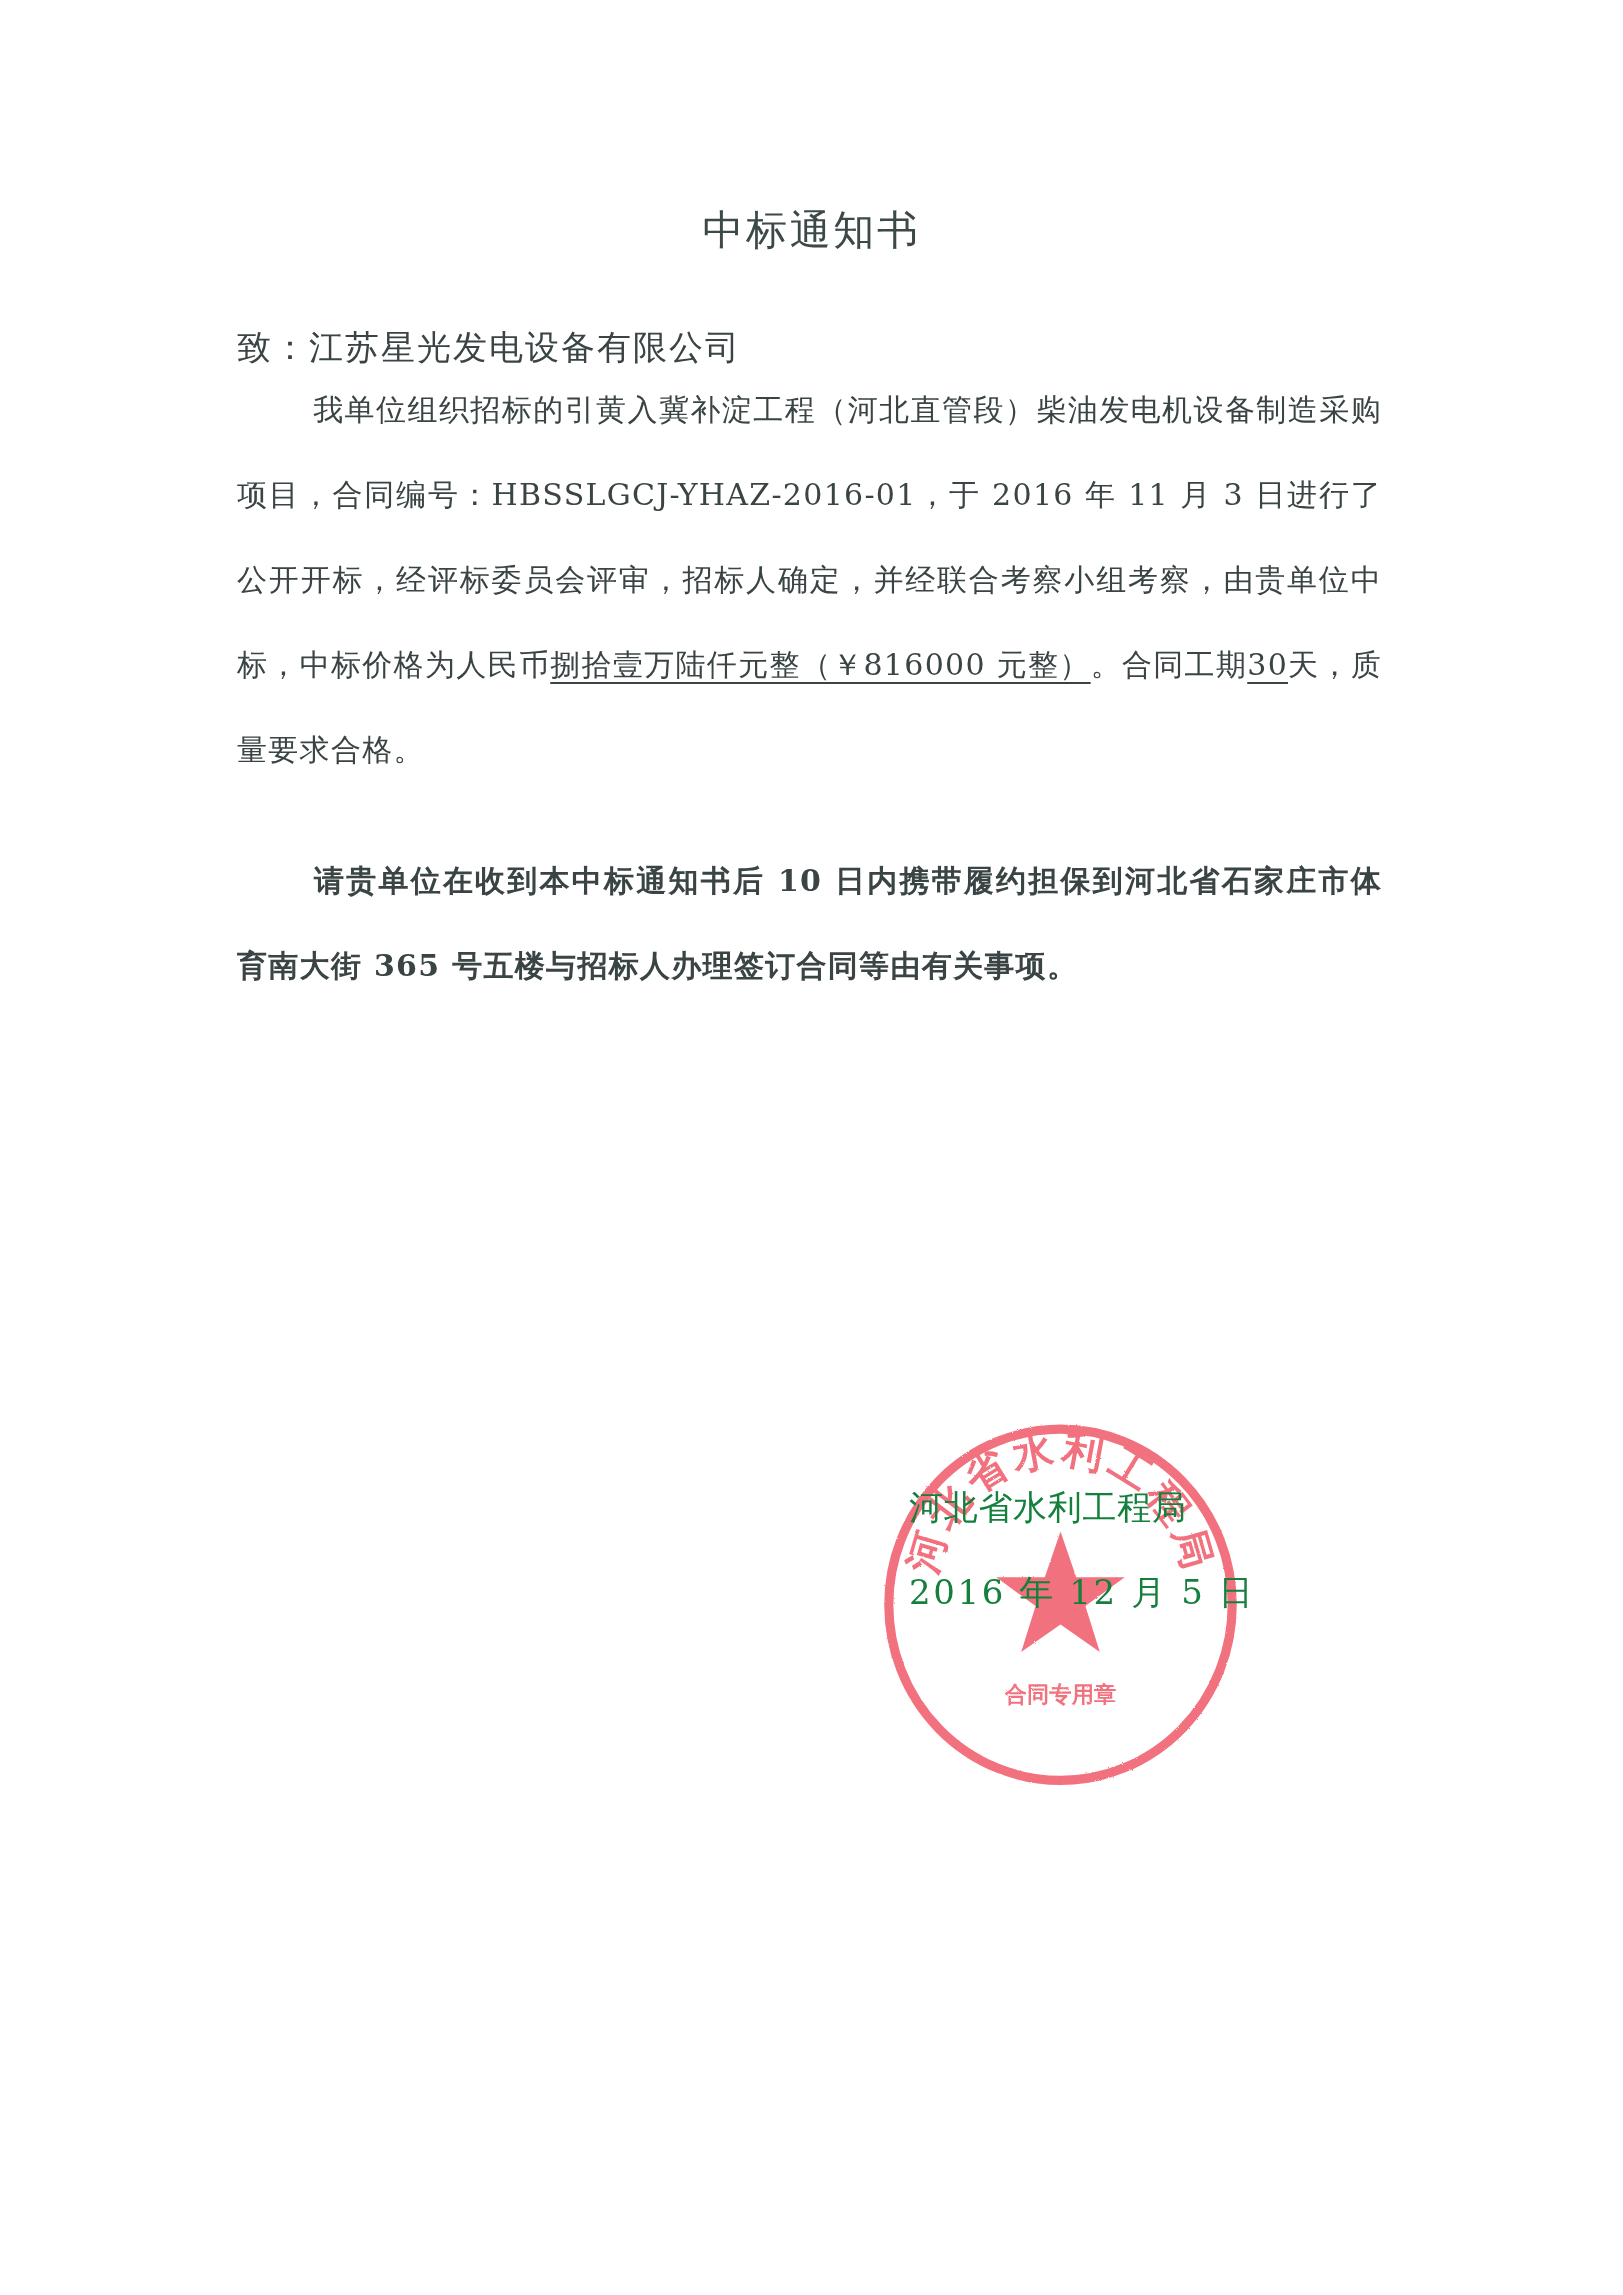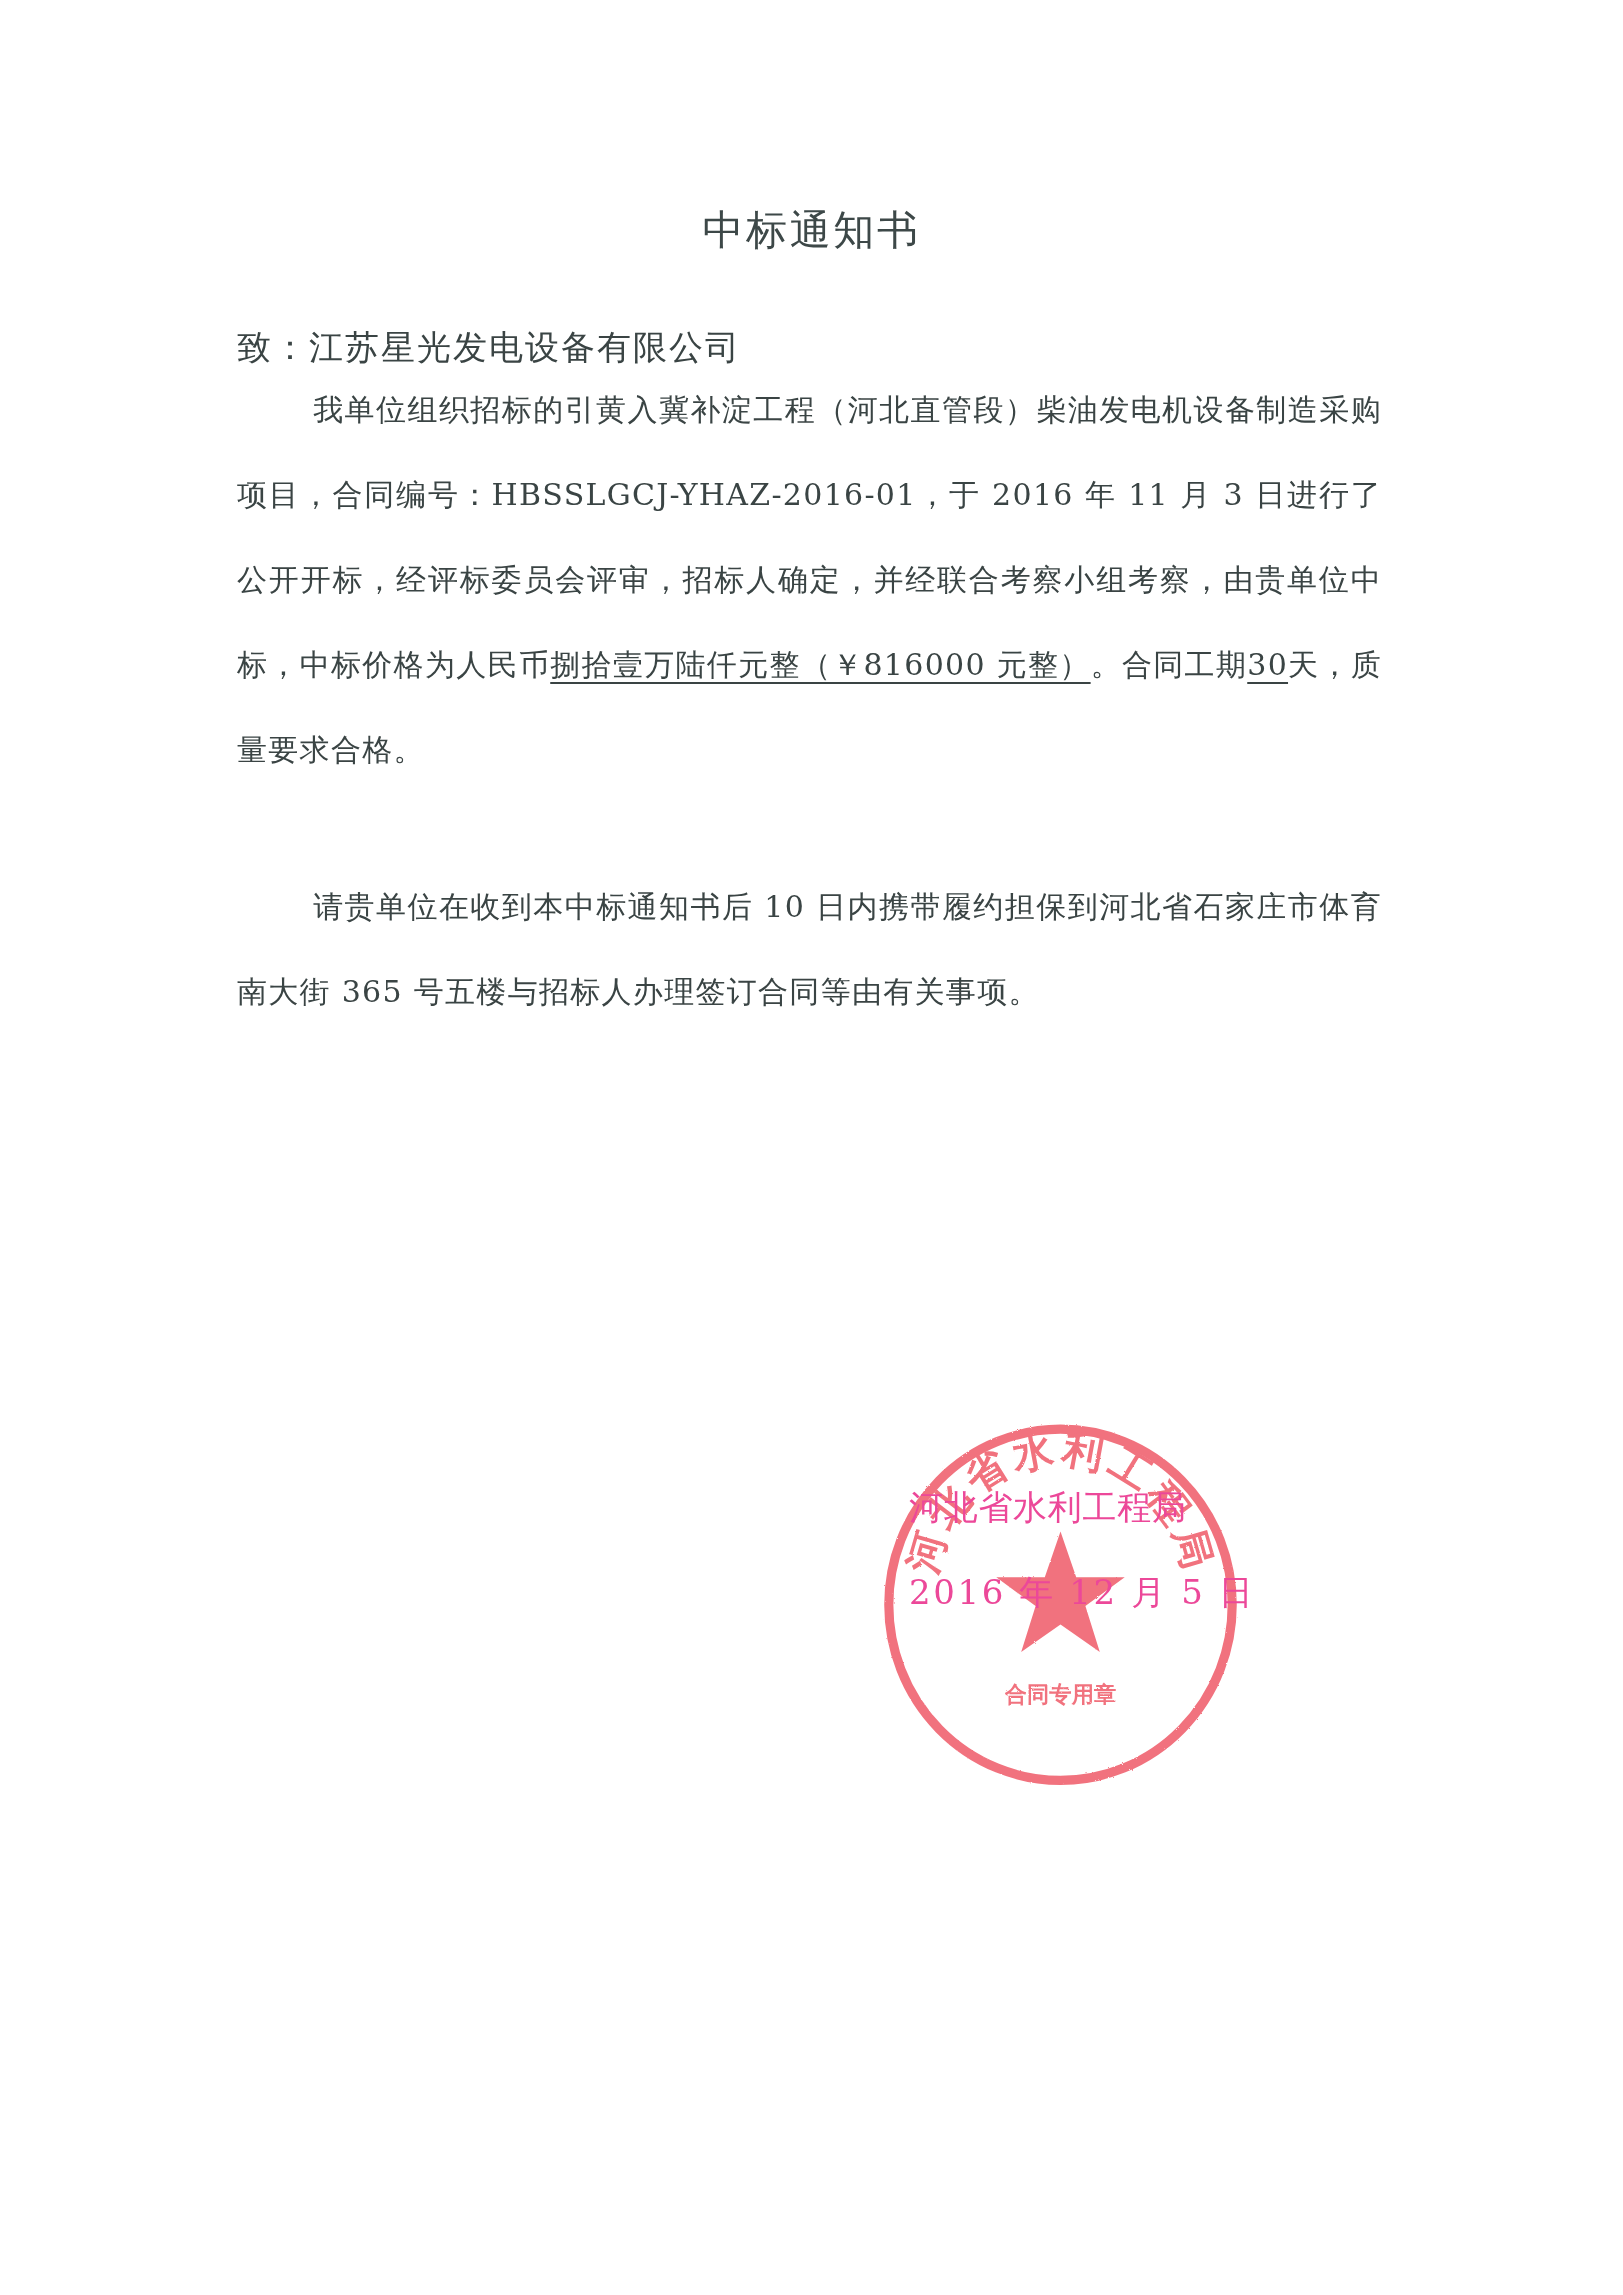--- a/index.html
+++ b/index.html
@@ -6,23 +6,23 @@
   body { width: 1623px; height: 2295px; position: relative; overflow: hidden;
          font-family: "DejaVu Serif", "Liberation Serif", serif; color: #3a4444; }
   .page { position: absolute; left: 0; top: 0; width: 1623px; height: 2295px; background: #fff; }
   .title { position: absolute; left: 0; width: 1623px; top: 203px; text-align: center;
            font-size: 41px; letter-spacing: 2.6px; color: #3d4848; }
   .salutation { position: absolute; left: 237px; top: 296px; font-size: 34px; letter-spacing: 2px; margin-top: 29px; }
   .para { position: absolute; left: 237px; width: 1145px; font-size: 30px; line-height: 85px;
           text-align: justify; letter-spacing: 1.3px; }
   .para .indent { display: inline-block; width: 76px; }
   .p1 { top: 367px; }
-  .p2 { top: 864px; }
+  .p2 { top: 838px; font-weight: bold; }
   .u { text-decoration: underline; text-decoration-thickness: 2px; text-underline-offset: 6.5px; }
-  .sign { position: absolute; left: 909px; font-size: 34px; letter-spacing: 0.7px; color: #ec4899; z-index: 3; }
+  .sign { position: absolute; left: 909px; font-size: 34px; letter-spacing: 0.7px; color: #15803d; z-index: 3; }
   .sign-org { top: 1485px; }
   .sign-date { top: 1570px; letter-spacing: 2.6px; }
   .seal { position: absolute; left: 877px; top: 1420px; width: 367px; height: 367px; z-index: 2; opacity: 0.85; }
 </style>
 </head>
 <body>
 
 <div class="page">
 
   <div class="title">中标通知书</div>

